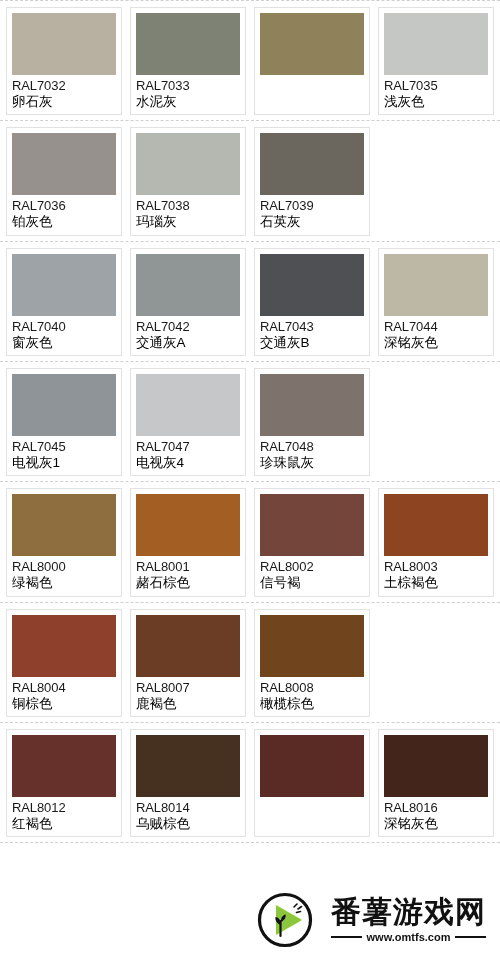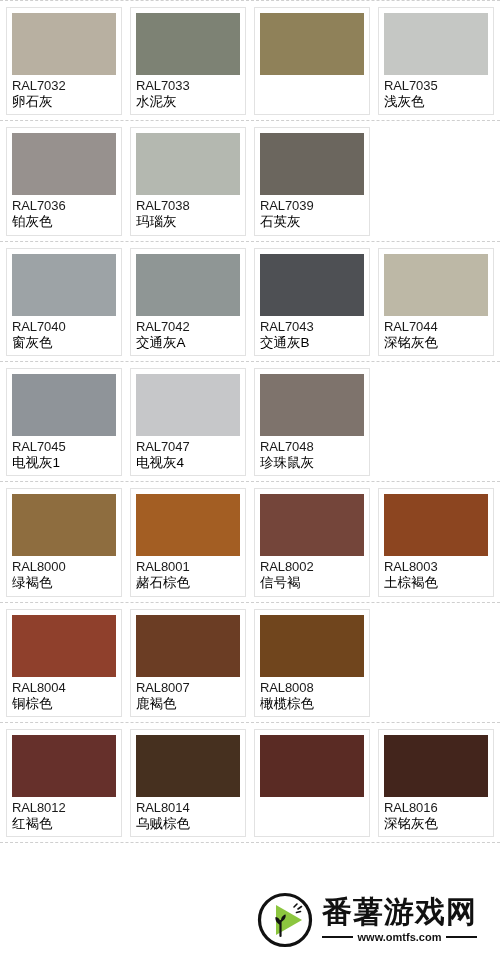--- a/index.html
+++ b/index.html
@@ -93,21 +93,21 @@
     width: 58px;
     height: 58px;
     flex: 0 0 58px;
     position: relative;
   }
 
   #wm-text-block {
     display: flex;
     flex-direction: column;
     align-items: center;
-    margin-left: 8px;
+    margin-left: 17px;
   }
 
   #wm-brand {
     font-size: 30px;
     font-weight: bold;
     color: #111111;
     letter-spacing: 1px;
     line-height: 1.02;
     font-family: "DejaVu Sans", "Liberation Sans", sans-serif;
   }

